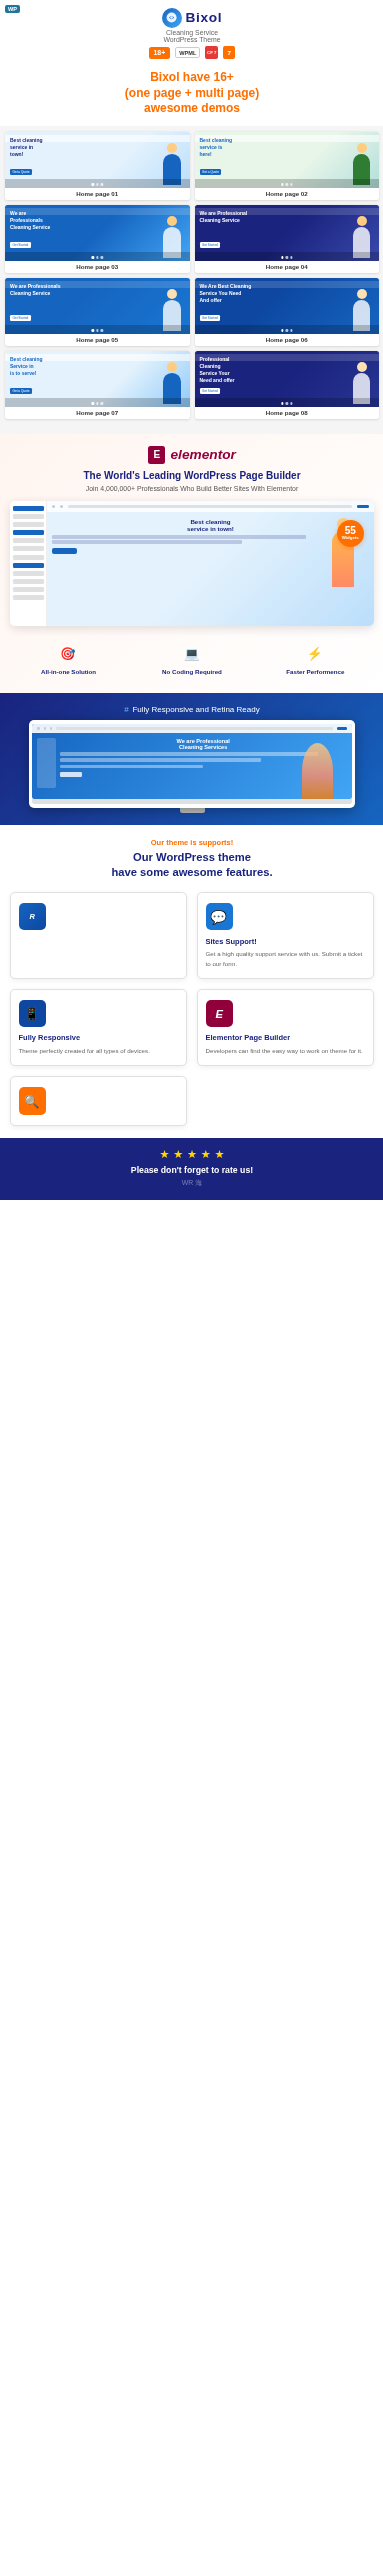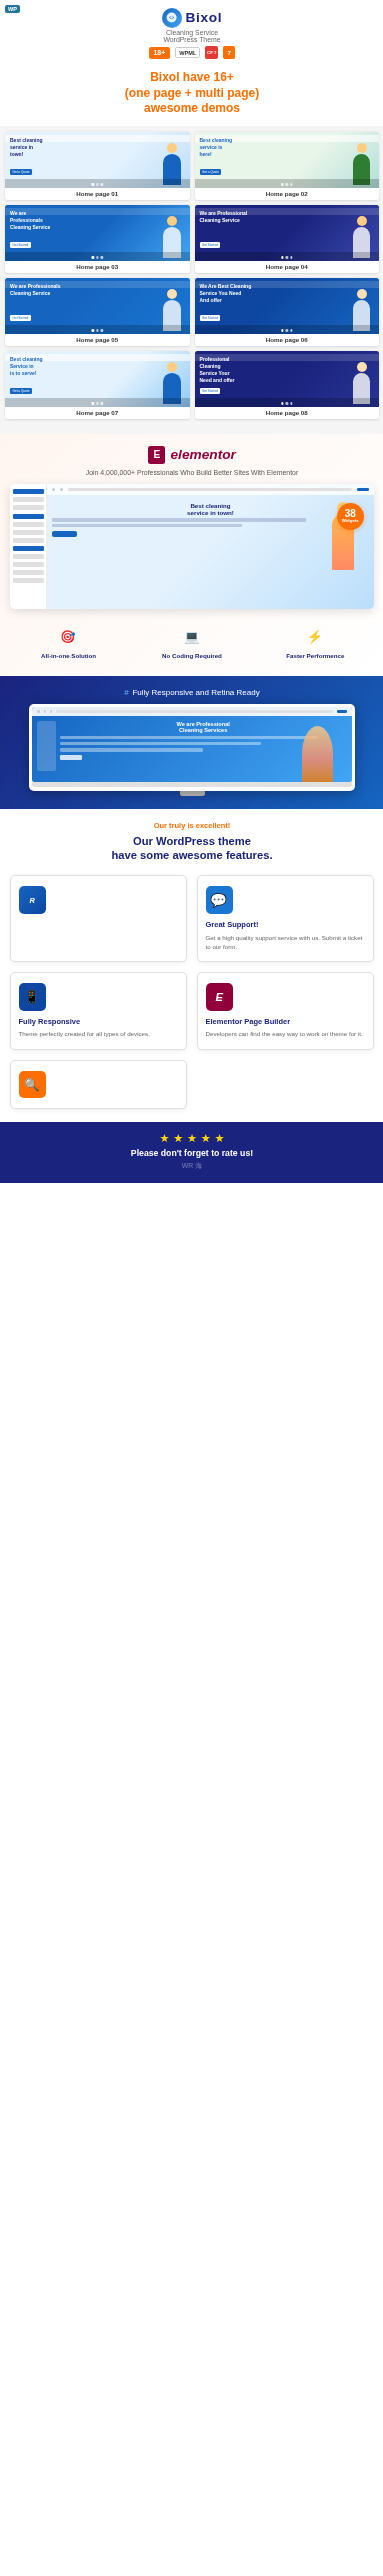--- a/index.html
+++ b/index.html
@@ -837,20 +837,21 @@
       <div class="demo-label">Home page 08</div>
     </div>
   </div>
 </div>
 
 <div class="elementor-section">
   <div class="elementor-logo-row">
     <div class="elementor-e">E</div>
     <div class="elementor-brand">elementor</div>
   </div>
+  <div class="elementor-title">The World's Leading WordPress Page Builder</div>
   <div class="elementor-subtitle">Join 4,000,000+ Professionals Who Build Better Sites With Elementor</div>
 
   <div class="elementor-mockup">
     <div class="mockup-sidebar">
       <div class="mockup-sidebar-item active"></div>
       <div class="mockup-sidebar-item"></div>
       <div class="mockup-sidebar-item"></div>
       <div class="mockup-sidebar-item active"></div>
       <div class="mockup-sidebar-item"></div>
       <div class="mockup-sidebar-item"></div>
@@ -875,21 +876,21 @@
         <div style="width:25px;height:6.2px;background:#1565c0;border-radius:1.9px;margin-top:3.7px;"></div>
 
         <div style="position:absolute;right:12.5px;top:6.2px;width:37px;height:75px;">
           <div style="width:11.2px;height:11.2px;background:#ffcc80;border-radius:50%;margin:0 auto 1.2px;"></div>
           <div style="width:22.4px;height:56px;background:linear-gradient(180deg,#ffb74d 0%,#ff8a65 100%);border-radius:11.2px 11.2px 0 0;margin:0 auto;"></div>
         </div>
       </div>
     </div>
 
     <div class="widgets-badge">
-      <span style="font-size:10px;font-weight:900;">38</span>
+      <span style="font-size:10px;font-weight:900;">55</span>
       <span>Widgets</span>
     </div>
   </div>
 
   <div class="elementor-features">
     <div class="el-feature">
       <div class="el-feature-icon">🎯</div>
       <div class="el-feature-title">All-in-one Solution</div>
     </div>
     <div class="el-feature">
@@ -928,37 +929,37 @@
         </div>
         <div class="laptop-figure"></div>
       </div>
       <div class="laptop-base"></div>
     </div>
     <div class="laptop-stand"></div>
   </div>
 </div>
 
 <div class="features-section">
-  <div class="features-tag">Our truly is excellent!</div>
+  <div class="features-tag">Our theme is supports!</div>
   <div class="features-title">
     <span>Our WordPress theme</span><br>
     <span>have some awesome features.</span>
   </div>
 
   <div class="features-grid">
 
     <div class="feature-card">
       <div class="redux-logo">R</div>
     </div>
 
 
     <div class="feature-card">
       <div class="support-logo">💬</div>
       <div style="margin-top:6.2px;">
-        <div class="feature-card-title">Great Support!</div>
+        <div class="feature-card-title">Sites Support!</div>
         <div class="feature-card-desc">Get a high quality support service with us. Submit a ticket to our form.</div>
       </div>
     </div>
 
     <div class="feature-card">
       <div class="responsive-logo">📱</div>
       <div style="margin-top:6.2px;">
         <div class="feature-card-title">Fully Responsive</div>
         <div class="feature-card-desc">Theme perfectly created for all types of devices.</div>
       </div>

